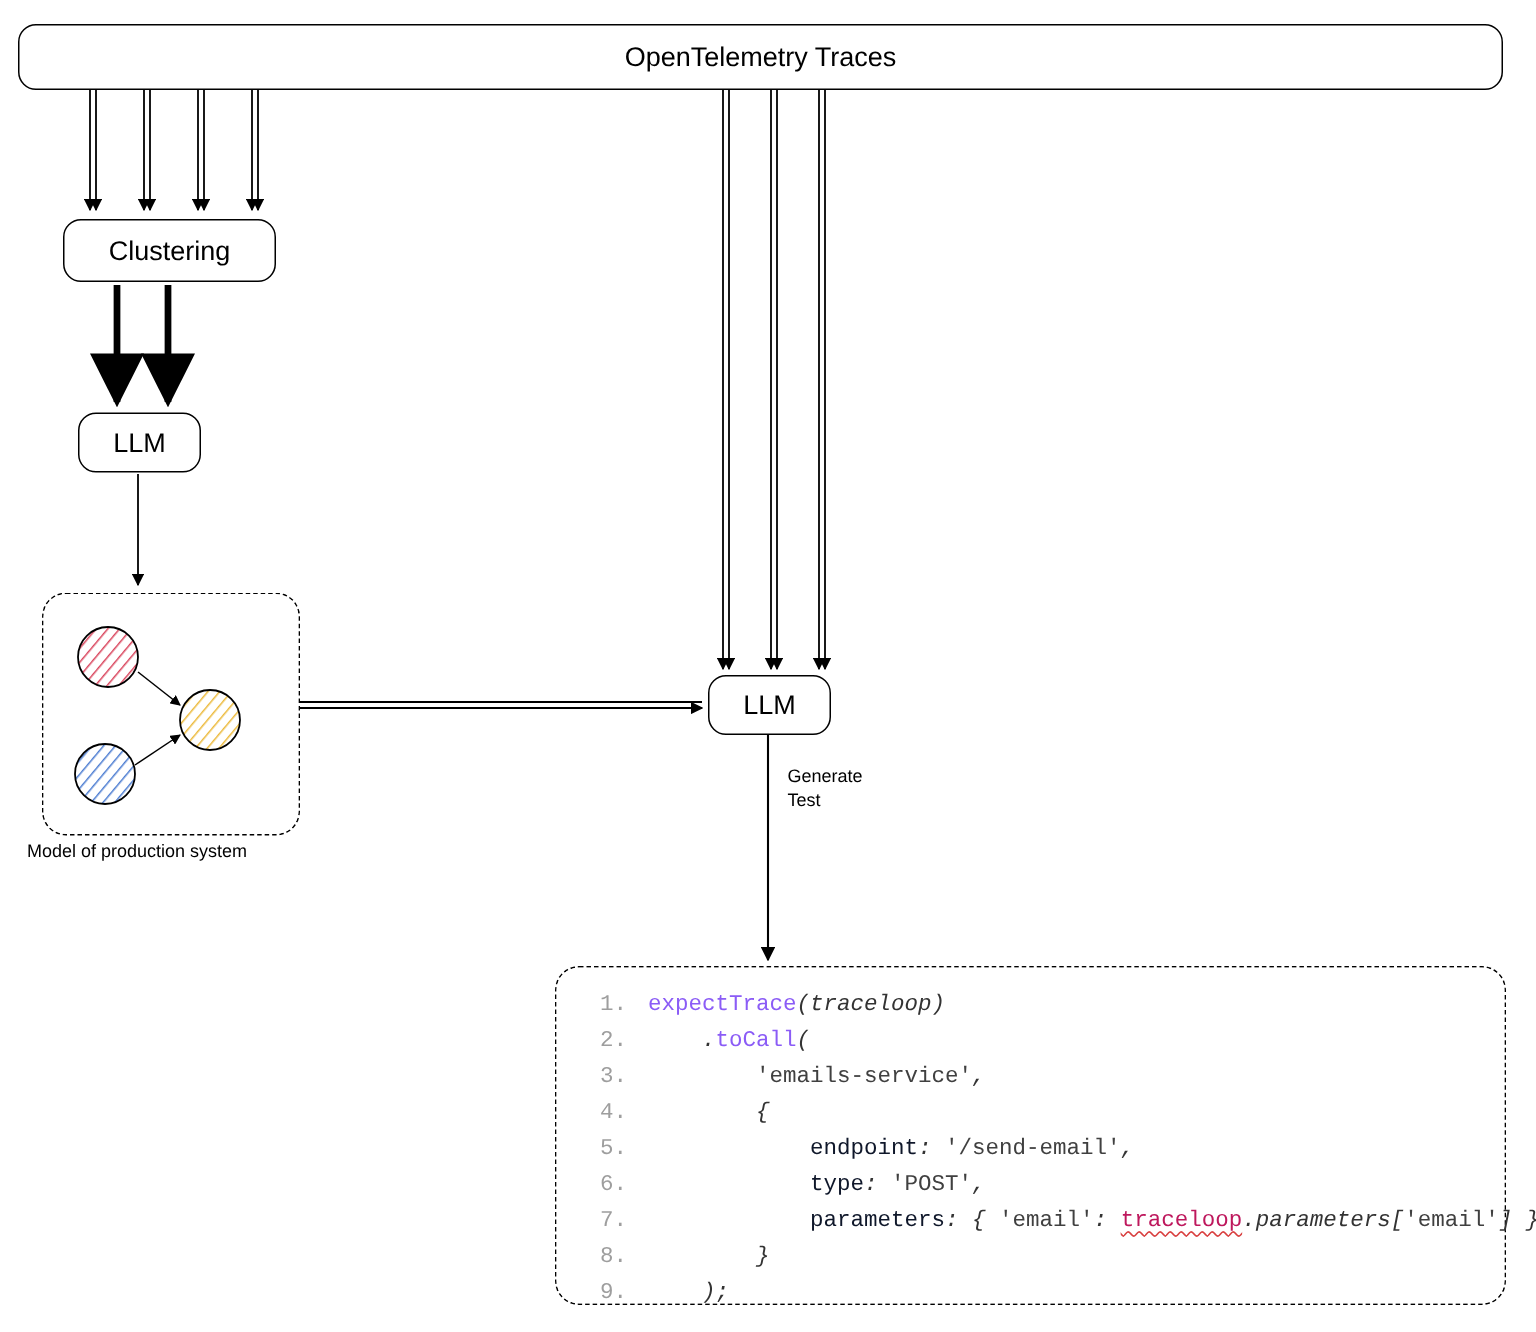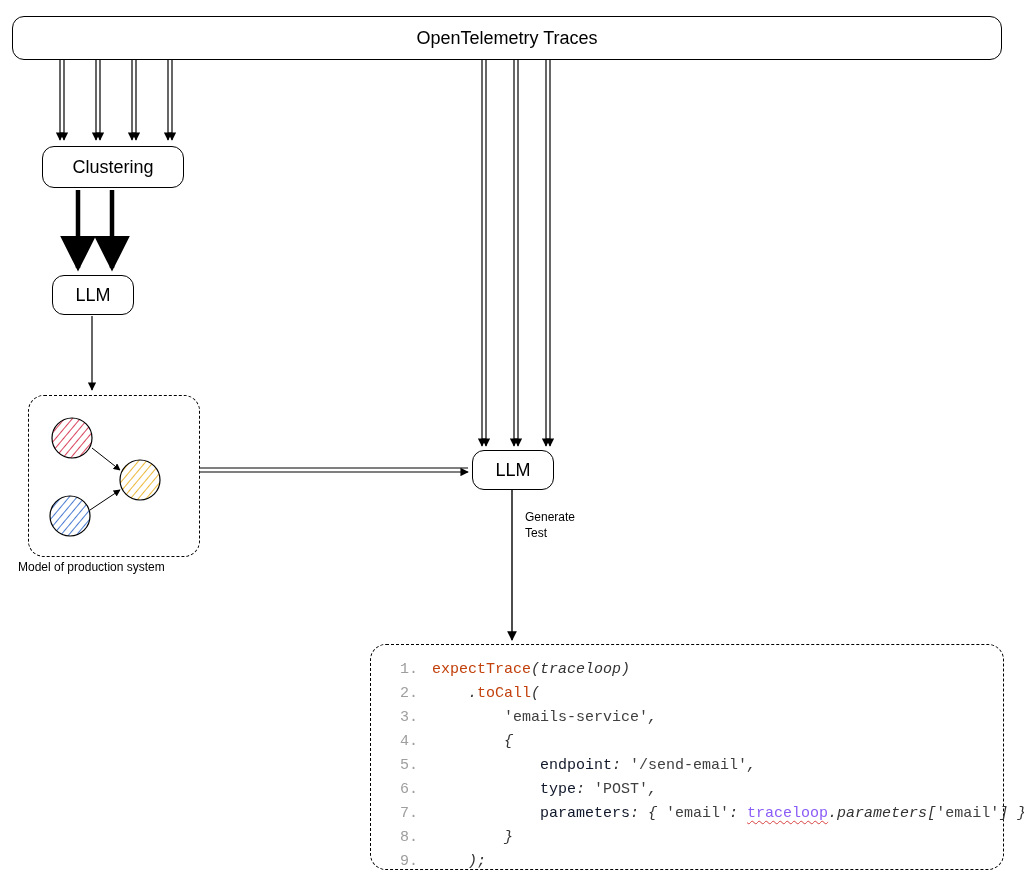--- a/index.html
+++ b/index.html
@@ -62,24 +62,24 @@
     color: #9e9e9e;
     width: 30px;
     text-align: right;
     padding-right: 14px;
     user-select: none;
   }
   .code-text { white-space: pre; }
 
   
   .c-default { color: #333; font-style: italic; }
-  .c-purple  { color: #c2410c; }
+  .c-purple  { color: #8b5cf6; }
   .c-string  { color: #404040; }
   .c-key     { color: #0f172a; }
-  .c-green   { color: #8b5cf6; }
+  .c-green   { color: #be185d; }
   .squiggle  {
     text-decoration: underline wavy #d94040;
     text-decoration-thickness: 1px;
     text-underline-offset: 3px;
   }
 
   svg.overlay {
     position: absolute;
     left: 0; top: 0;
     width: 1024px; height: 888px;

